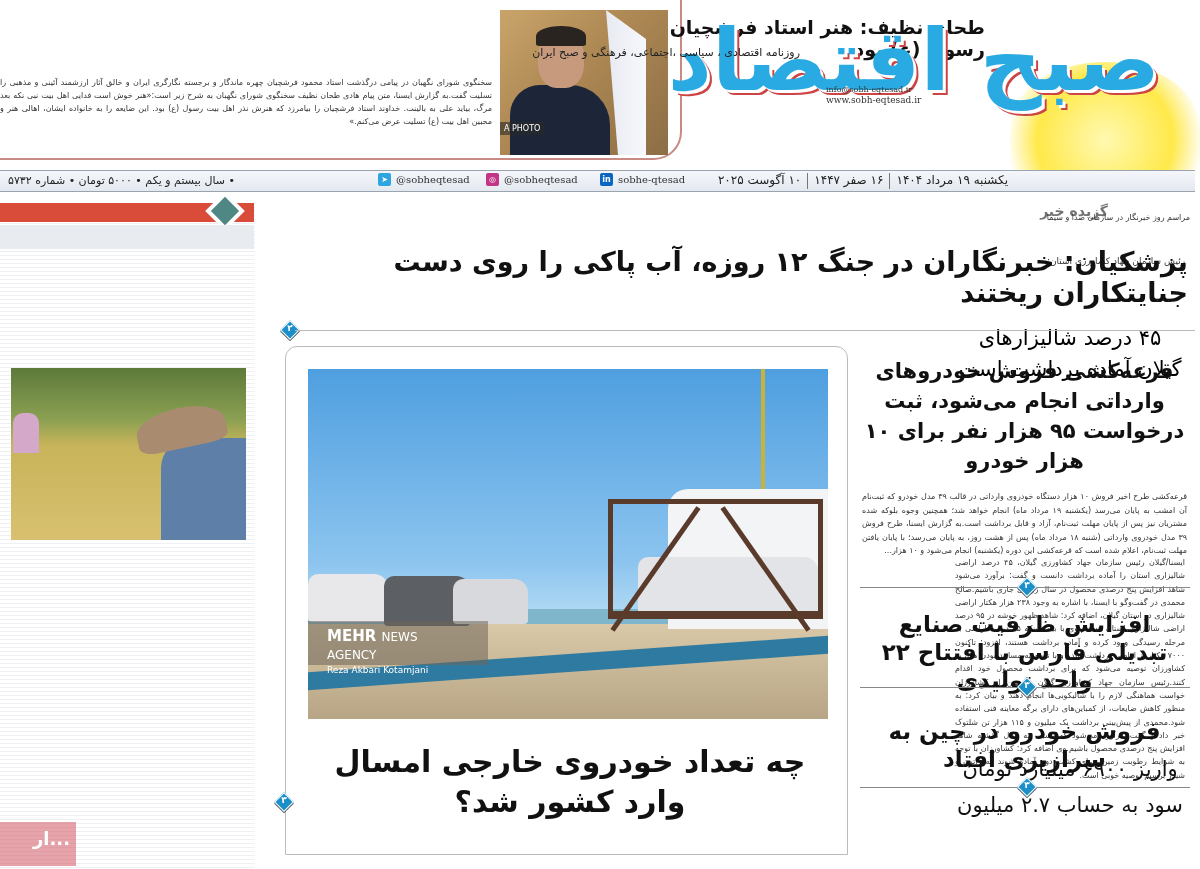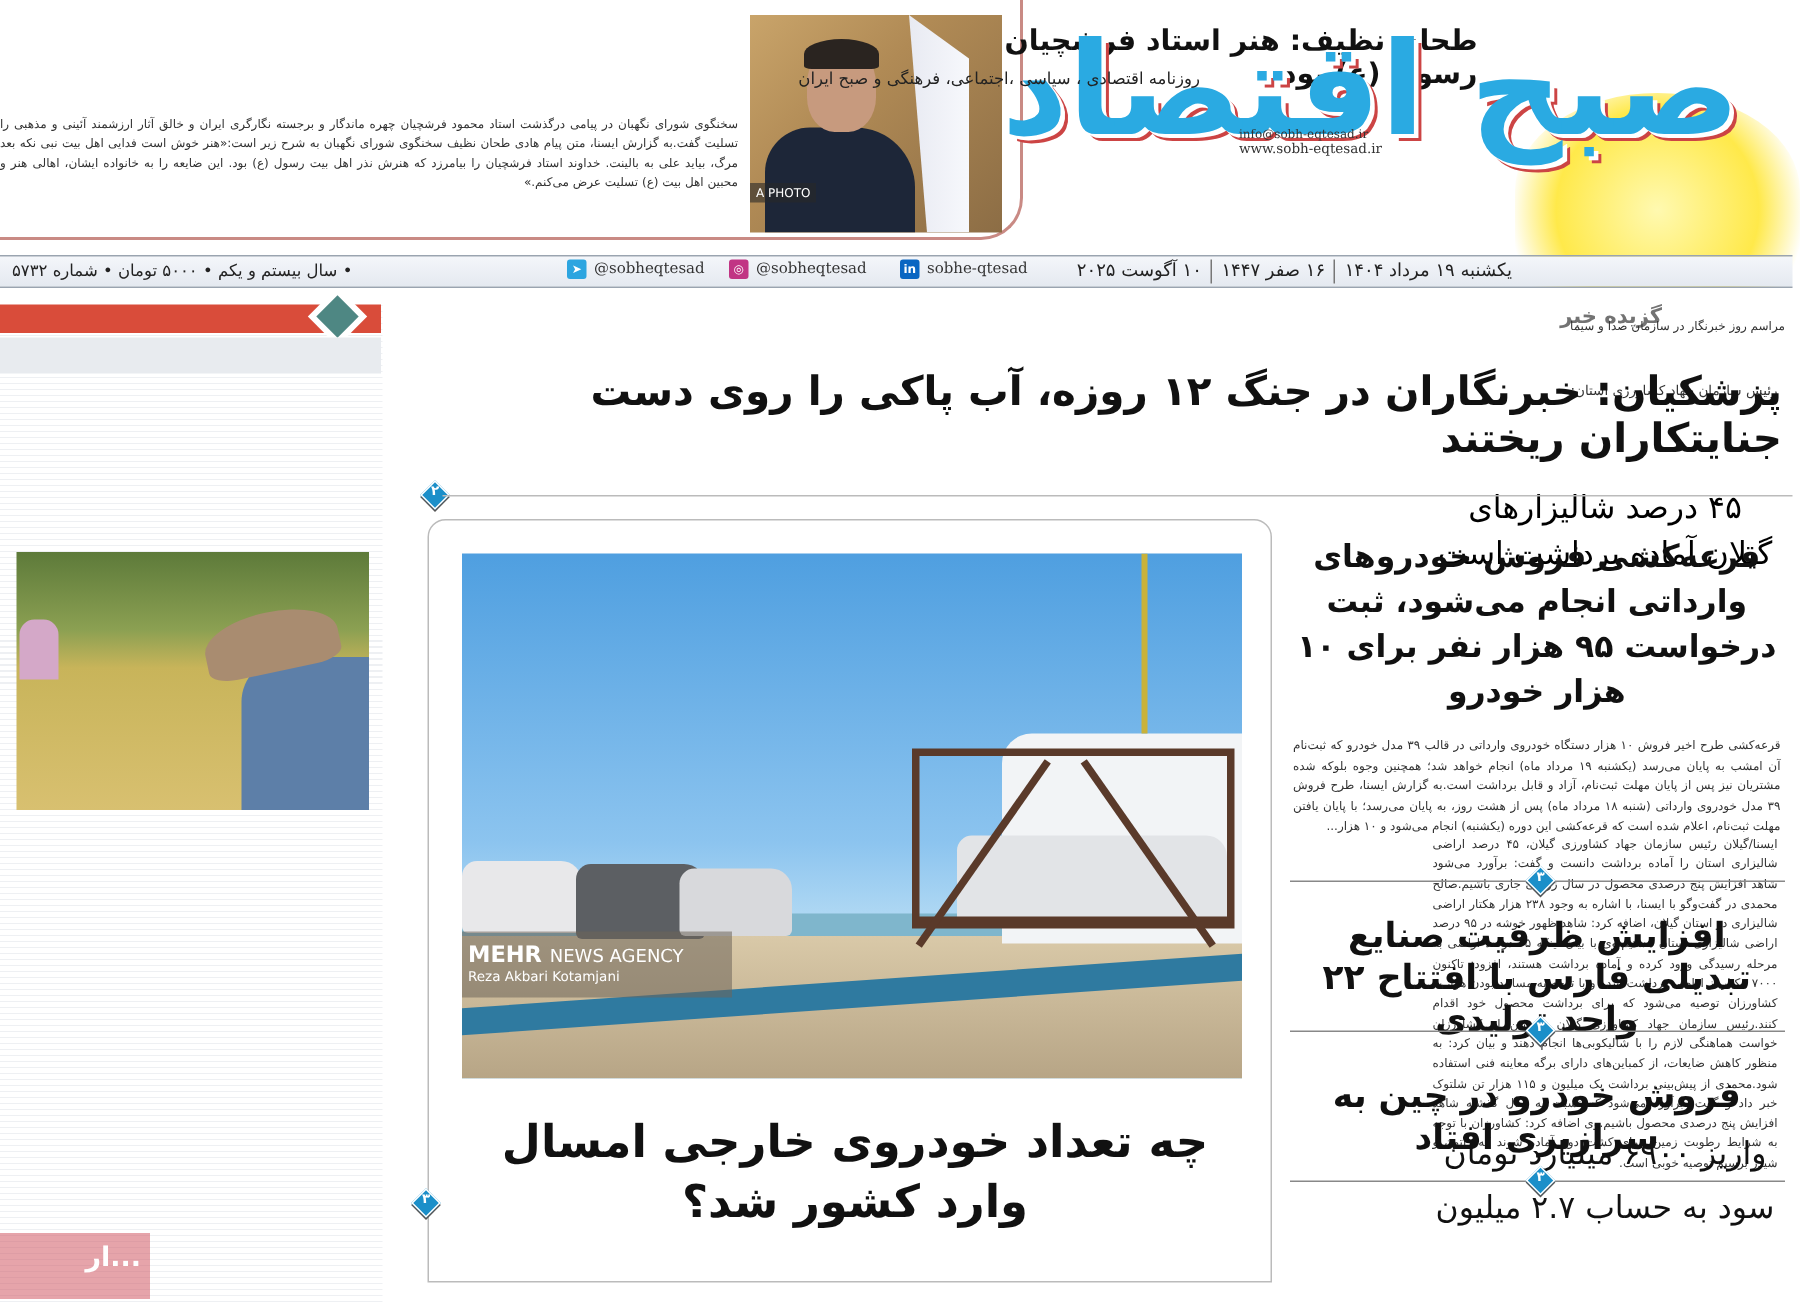--- a/index.html
+++ b/index.html
@@ -49,21 +49,21 @@
   #feature-photo .mast { position: absolute; left: 453px; top: 0; width: 4px; height: 120px; background: #c9b23a; }
   #feature-photo .frame { position: absolute; left: 300px; top: 130px; width: 215px; height: 120px; border: 5px solid #5a3a2a; border-bottom-width: 8px; }
   #feature-photo .frame::before { content: ""; position: absolute; left: 40px; top: -10px; width: 5px; height: 150px; background: #5a3a2a; transform: rotate(35deg); }
   #feature-photo .frame::after { content: ""; position: absolute; right: 50px; top: -10px; width: 5px; height: 150px; background: #5a3a2a; transform: rotate(-35deg); }
   #feature-photo .car { position: absolute; border-radius: 10px 14px 4px 4px; }
   #feature-photo .car.c1 { left: 0; top: 205px; width: 80px; height: 48px; background: #e8e8ea; }
   #feature-photo .car.c2 { left: 76px; top: 207px; width: 86px; height: 50px; background: #5c5f63; }
   #feature-photo .car.c3 { left: 145px; top: 210px; width: 75px; height: 45px; background: #d8d9dc; }
   #feature-photo .car.c4 { left: 330px; top: 188px; width: 180px; height: 60px; background: #e2e4e7; }
   #feature-photo .ramp { position: absolute; left: 0; top: 285px; width: 100%; height: 18px; background: #2f7aa0; transform: skewY(-4deg); }
-  #feature-photo .credit { position: absolute; left: 0; top: 252px; width: 180px; height: 44px; background: rgba(110,100,90,0.55); padding: 6px 4px; color: #fff; }
+  #feature-photo .credit { position: absolute; left: 0; top: 252px; width: 180px; height: 44px; background: rgba(110,100,90,0.55); padding: 6px 19px; color: #fff; }
   #feature-photo .credit .brand { font-size: 15px; font-weight: bold; letter-spacing: 0; }
   #feature-photo .credit .brand span { font-weight: normal; font-size: 12px; }
   #feature-photo .credit .author { font-size: 9px; margin-top: 2px; }
   #feature-headline { left: 300px; top: 742px; width: 540px; font-size: 30px; font-weight: bold; text-align: center; line-height: 40px; color: #111; }
 
   
   #col-right { left: 860px; top: 346px; width: 335px; }
   .rc-headline { position: absolute; right: 8px; text-align: center; color: #111; font-weight: bold; }
   #rc-h1 { top: 10px; width: 325px; font-size: 21px; line-height: 30px; }
   #rc-body { top: 144px; right: 8px; width: 325px; font-size: 8px; line-height: 13.5px; text-align: justify; color: #333; }
@@ -79,21 +79,21 @@
   #gozide-diamond .i { position: absolute; left: 8px; top: 8px; width: 20px; height: 20px; background: #4e8783; transform: rotate(45deg); }
   #gozide-shade { left: 0; top: 225px; width: 254px; height: 24px; background: #e8ebef; }
   #lc-kicker { right: 15px; top: 256px; font-size: 9px; color: #333; }
   #lc-headline { right: 15px; top: 285px; width: 230px; font-size: 21px; line-height: 31px; text-align: center; color: #000000; margin-top: 38px; }
   #lc-photo { left: 11px; top: 368px; width: 235px; height: 172px; overflow: hidden; background: linear-gradient(#5d7a3a 0%, #8ba052 30%, #c8b45a 45%, #d8c070 100%); }
   #lc-photo .hat { position: absolute; left: 125px; top: 40px; width: 90px; height: 40px; background: #a98c70; border-radius: 50% 50% 20% 20%; transform: rotate(-12deg); }
   #lc-photo .shirt { position: absolute; left: 150px; top: 70px; width: 85px; height: 102px; background: #5d7fa8; border-radius: 30px 0 0 0; }
   #lc-photo .p2 { position: absolute; left: 2px; top: 45px; width: 26px; height: 40px; background: #d4a8c8; border-radius: 10px 10px 0 0; }
   #lc-body { right: 15px; top: 556px; width: 230px; font-size: 8px; line-height: 13.3px; text-align: justify; color: #333; }
   #lc-headline2 { right: 15px; top: 751px; width: 230px; font-size: 21px; line-height: 36px; text-align: center; color: #111; }
-  #watermark { left: 0; top: 822px; width: 100px; height: 44px; background: rgba(210,90,100,0.55); color: #fff; font-size: 18px; font-weight: bold; padding: 6px 6px; }
+  #watermark { left: 0; top: 822px; width: 76px; height: 44px; background: rgba(210,90,100,0.55); color: #fff; font-size: 18px; font-weight: bold; padding: 6px 6px; }
 </style>
 </head>
 <body>
 
 <div id="col-left" class="abs"></div>
 <div id="gozide-bar" class="abs"></div>
 <div id="gozide-label" class="abs rtl">گزیده خبر</div>
 <div id="gozide-diamond" class="abs">
     <div class="o"></div>
     <div class="i"></div>

